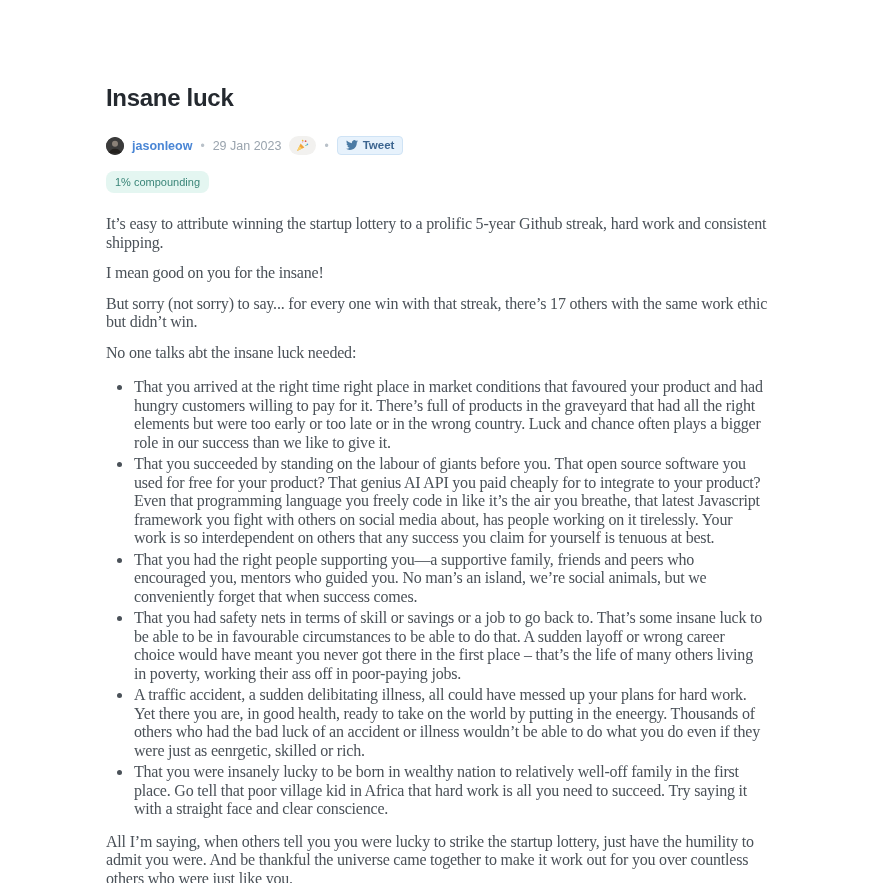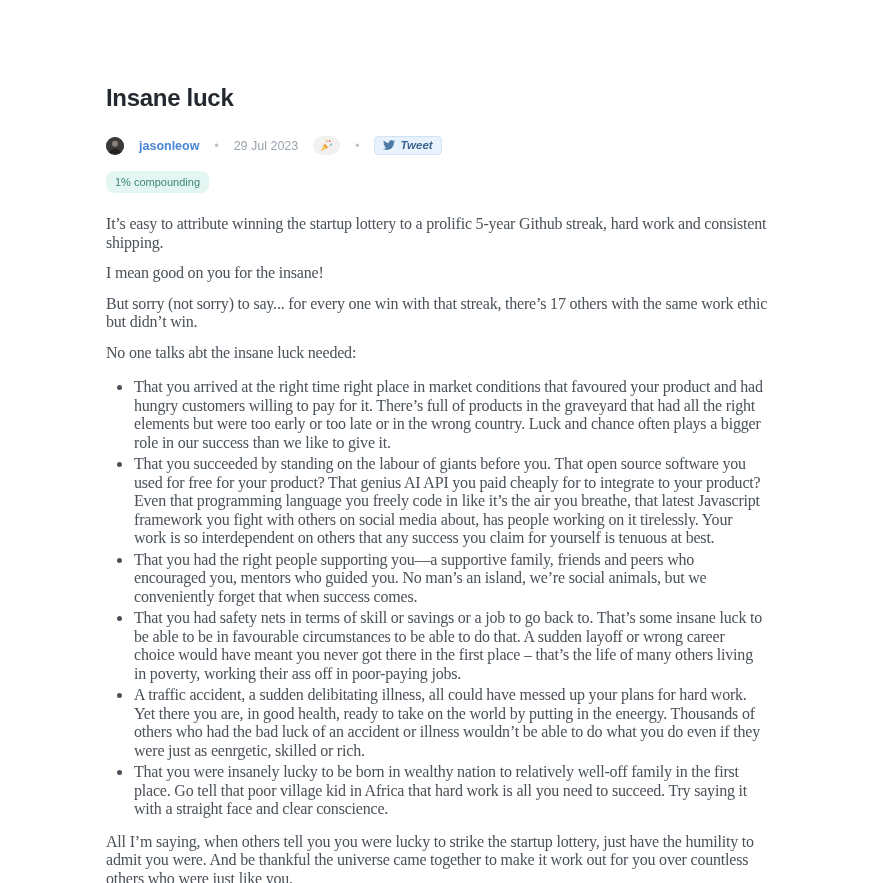--- a/index.html
+++ b/index.html
@@ -10,37 +10,37 @@
     margin-top: 44px;
   }
   .container { width: 664px; margin-left: 106px; padding-top: 40px; }
 
   .post-title {
     margin: 0 0 24px; font-size: 24px; font-weight: 700;
     color: #24292f; letter-spacing: -0.3px;
     font-family: "Liberation Sans", sans-serif;
   }
 
-  .byline { display: flex; align-items: center; gap: 15px; margin-bottom: 16px; }
+  .byline { display: flex; align-items: center; gap: 8px; margin-bottom: 16px; }
   .avatar {
     width: 18px; height: 18px; border-radius: 50%; overflow: hidden;
     display: inline-block; flex: none; background: #3b3b3b; cursor: pointer;
   }
   .author { color: #4a86d5; font-size: 12.5px; font-weight: 600; text-decoration: none; cursor: pointer; }
   .dot { color: #b9c1c9; font-size: 12px; }
   .date { color: #9aa4ae; font-size: 12.5px; }
   .emoji-pill {
     background: #f2f1ef; border-radius: 10px; padding: 3px 7px;
     display: inline-flex; align-items: center; cursor: pointer;
   }
   .tweet-btn {
     display: inline-flex; align-items: center; gap: 5px;
     background: #e7f2fc; border: 1px solid #cfe3f5; border-radius: 4px;
     padding: 2px 8px 3px; color: #3c6590; font-size: 11.5px; font-weight: 700;
-    text-decoration: none; cursor: pointer; font-style: italic;
+    text-decoration: none; cursor: pointer;
   }
   .tweet-btn svg { width: 12px; height: 12px; fill: #4b7ba5; }
 
   .tag-row { margin-bottom: 22px; }
   .tag {
     display: inline-block; background: #e4f6f1; color: #3a8578;
     font-size: 11px; padding: 5px 9px; border-radius: 8px; cursor: pointer;
   }
 
   .content {
@@ -63,21 +63,21 @@
     <div class="byline">
       <span class="avatar">
         <svg width="18" height="18" viewBox="0 0 18 18">
           <circle cx="9" cy="9" r="9" fill="#3b3b3b"></circle>
           <circle cx="9" cy="6.8" r="3" fill="#8a8178"></circle>
           <path d="M3.2,16.5 a5.8,4.8 0 0 1 11.6,0 Z" fill="#23201d"></path>
         </svg>
       </span>
       <a class="author">jasonleow</a>
       <span class="dot">•</span>
-      <span class="date">29 Jul 2023</span>
+      <span class="date">29 Jan 2023</span>
       <span class="emoji-pill">
         <svg width="13" height="13" viewBox="0 0 13 13">
           <polygon points="1,12 4.6,4.6 8.4,8.4" fill="#f0a33a"></polygon>
           <polygon points="1,12 3.4,6.9 6.1,9.6" fill="#fbd16b"></polygon>
           <circle cx="9.6" cy="2.2" r="0.9" fill="#e05b4e"></circle>
           <circle cx="11.4" cy="5.4" r="0.8" fill="#4aa3e8"></circle>
           <circle cx="6.6" cy="1.6" r="0.8" fill="#f1c40f"></circle>
           <path d="M9.2,6.6 l2,-0.6" stroke="#7bc47f" stroke-width="0.8" fill="none"></path>
           <path d="M6.4,3.6 l0.9,-1.9" stroke="#e08bbf" stroke-width="0.8" fill="none"></path>
         </svg>

